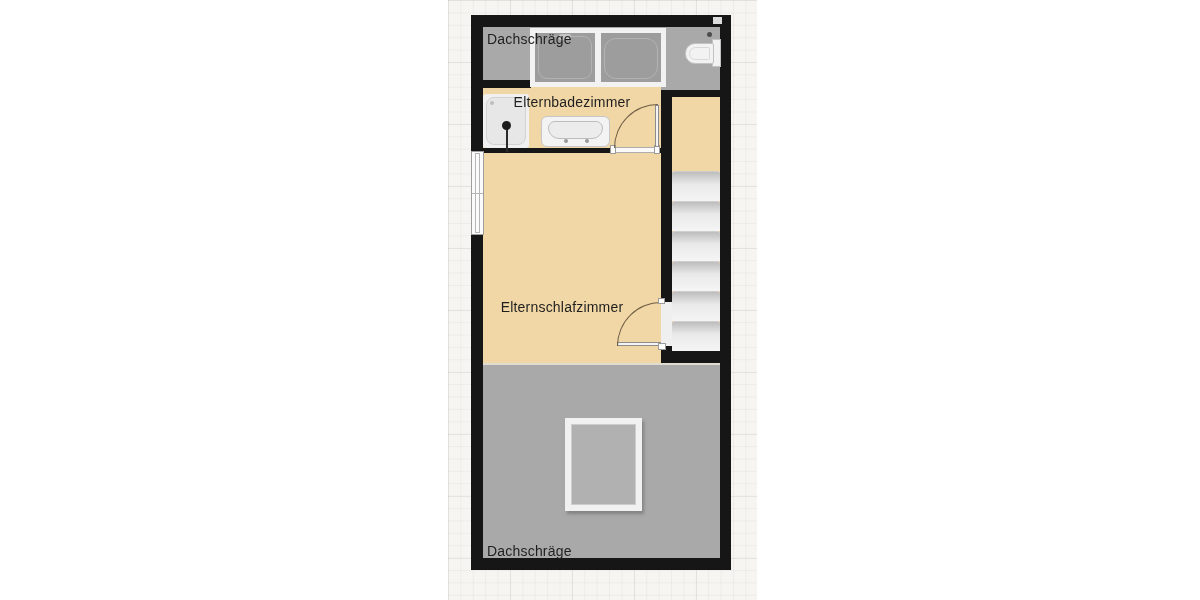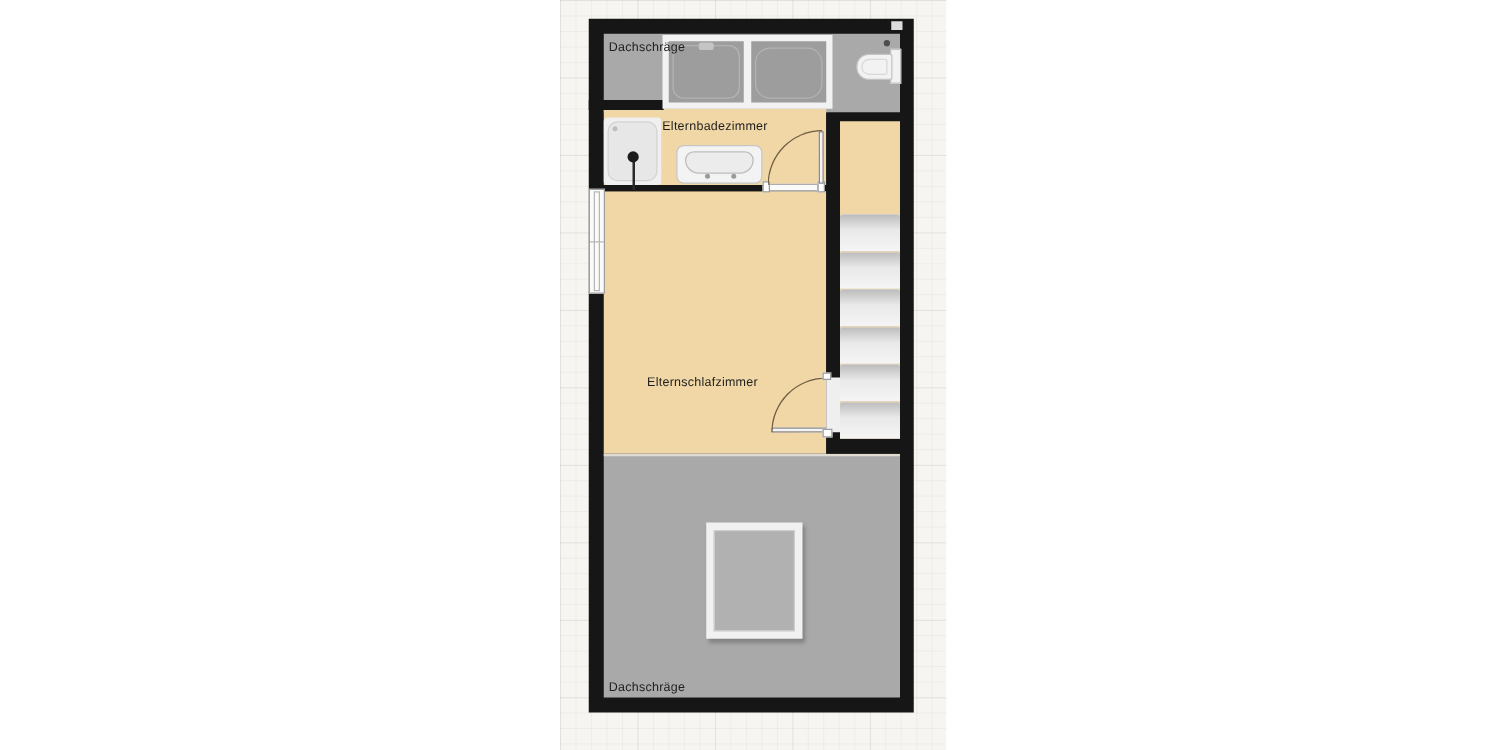--- a/index.html
+++ b/index.html
@@ -11,21 +11,21 @@
       linear-gradient(rgba(120,120,115,0.10) 1px, transparent 1px),
       linear-gradient(90deg, rgba(120,120,115,0.10) 1px, transparent 1px),
       linear-gradient(rgba(120,120,115,0.07) 1px, transparent 1px),
       linear-gradient(90deg, rgba(120,120,115,0.07) 1px, transparent 1px);
     background-size:62px 62px,62px 62px,12.4px 12.4px,12.4px 12.4px;}
   
   #plan{left:471px;top:15px;width:260px;height:555px;background:#161616;}
   .floor-beige{background:#f1d7a6;}
   .zone-gray{background:#a9a9a9;}
   .wall{background:#161616;}
-  .room-label{font-size:10px;line-height:12px;color:#1f1f1f;letter-spacing:.2px;white-space:nowrap;}
+  .room-label{font-size:14px;line-height:12px;color:#1f1f1f;letter-spacing:.2px;white-space:nowrap;}
   
   .tread{position:absolute;left:0;width:100%;height:30px;box-sizing:border-box;
          border-top:1px solid #cfcfcf;border-radius:3px 3px 0 0;
          background:linear-gradient(180deg,#bdbdbd 0,#e9e9e9 42%,#f5f5f5 100%);}
   
   .door-arc{border:0 solid #6c5b43;border-top-width:1.2px;border-left-width:1.2px;
             border-top-left-radius:100% 100%;}
   .door-leaf{background:#f4f4f4;border:1px solid #8c8c8c;}
   .jamb{background:#ffffff;border:1px solid #9b9b9b;}
   .fixture-white{background:#f2f2f2;}

